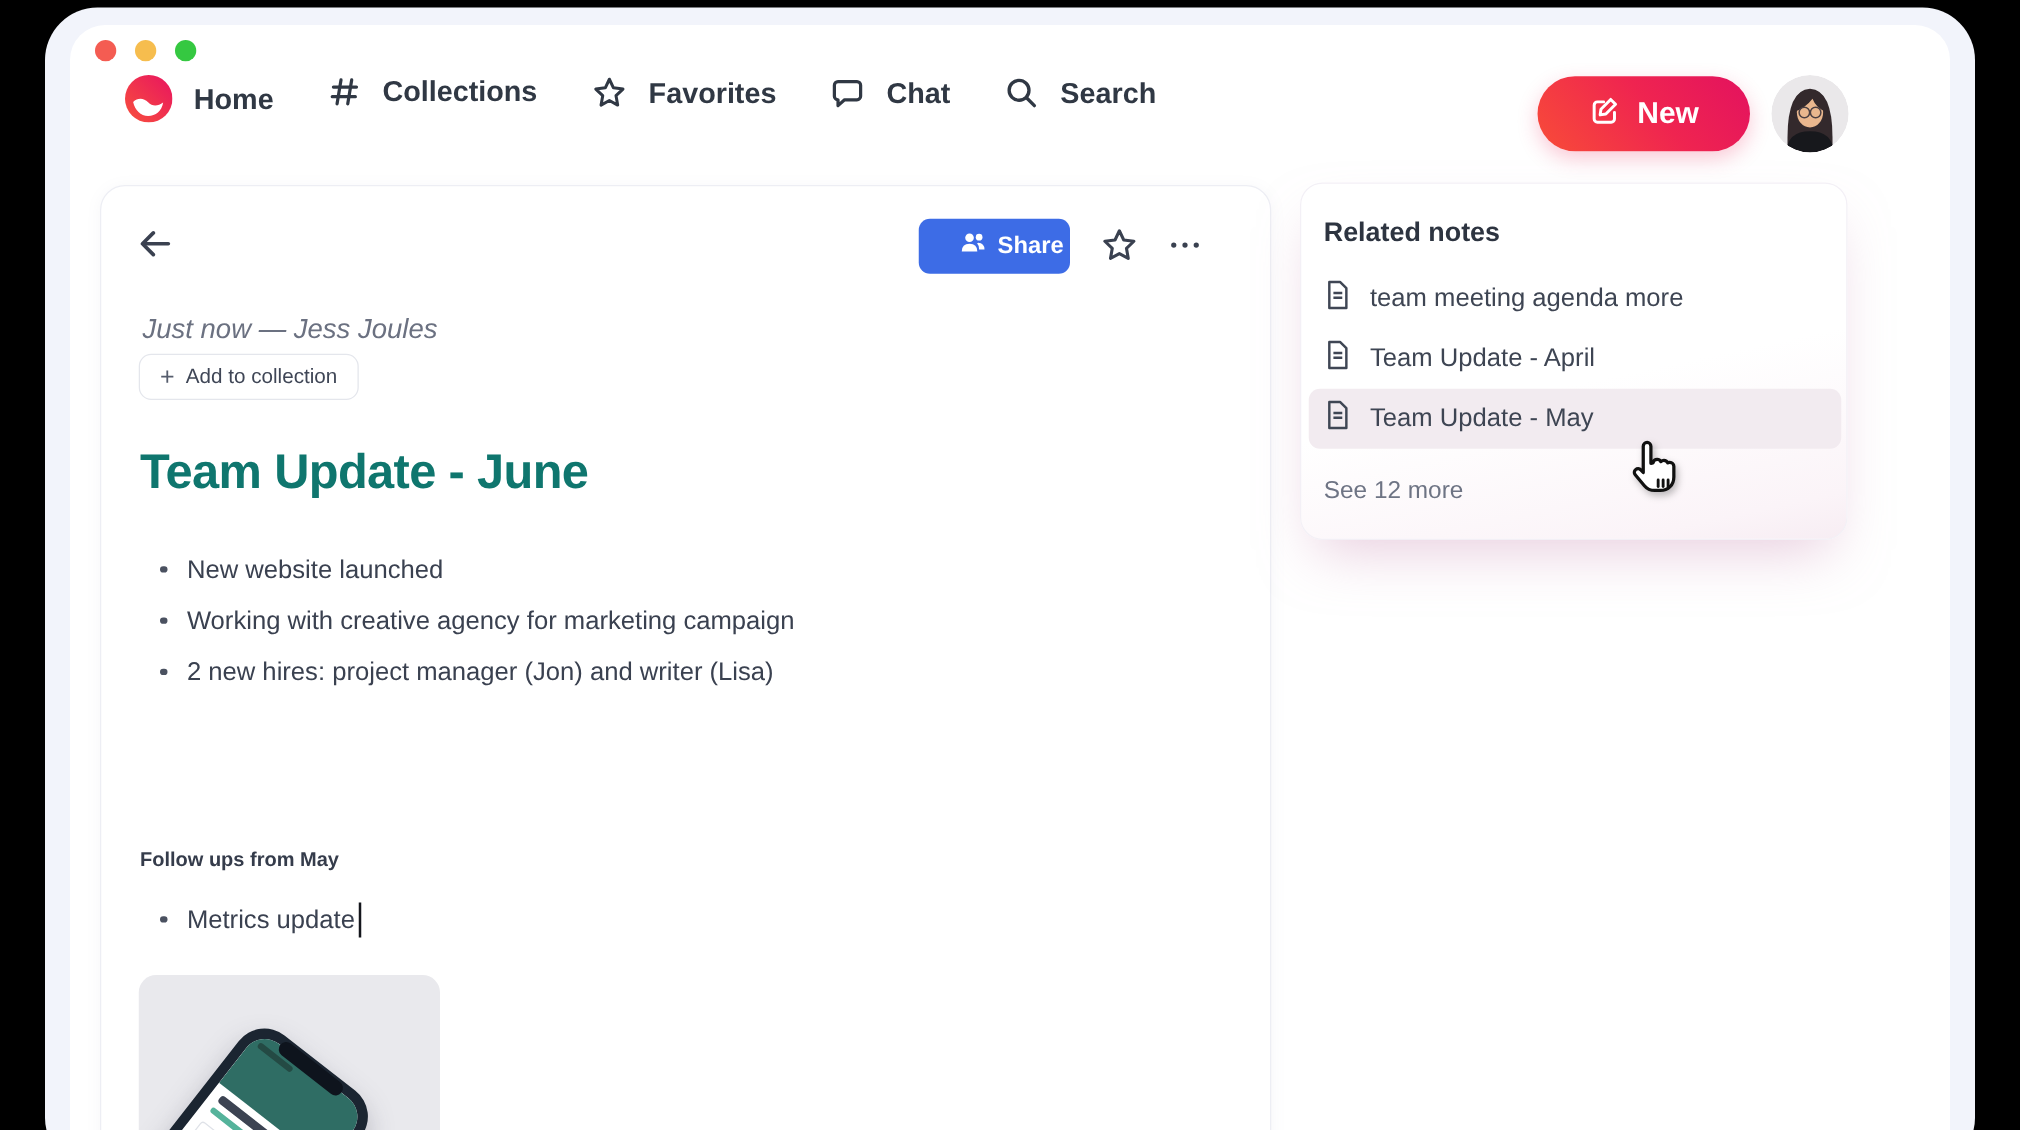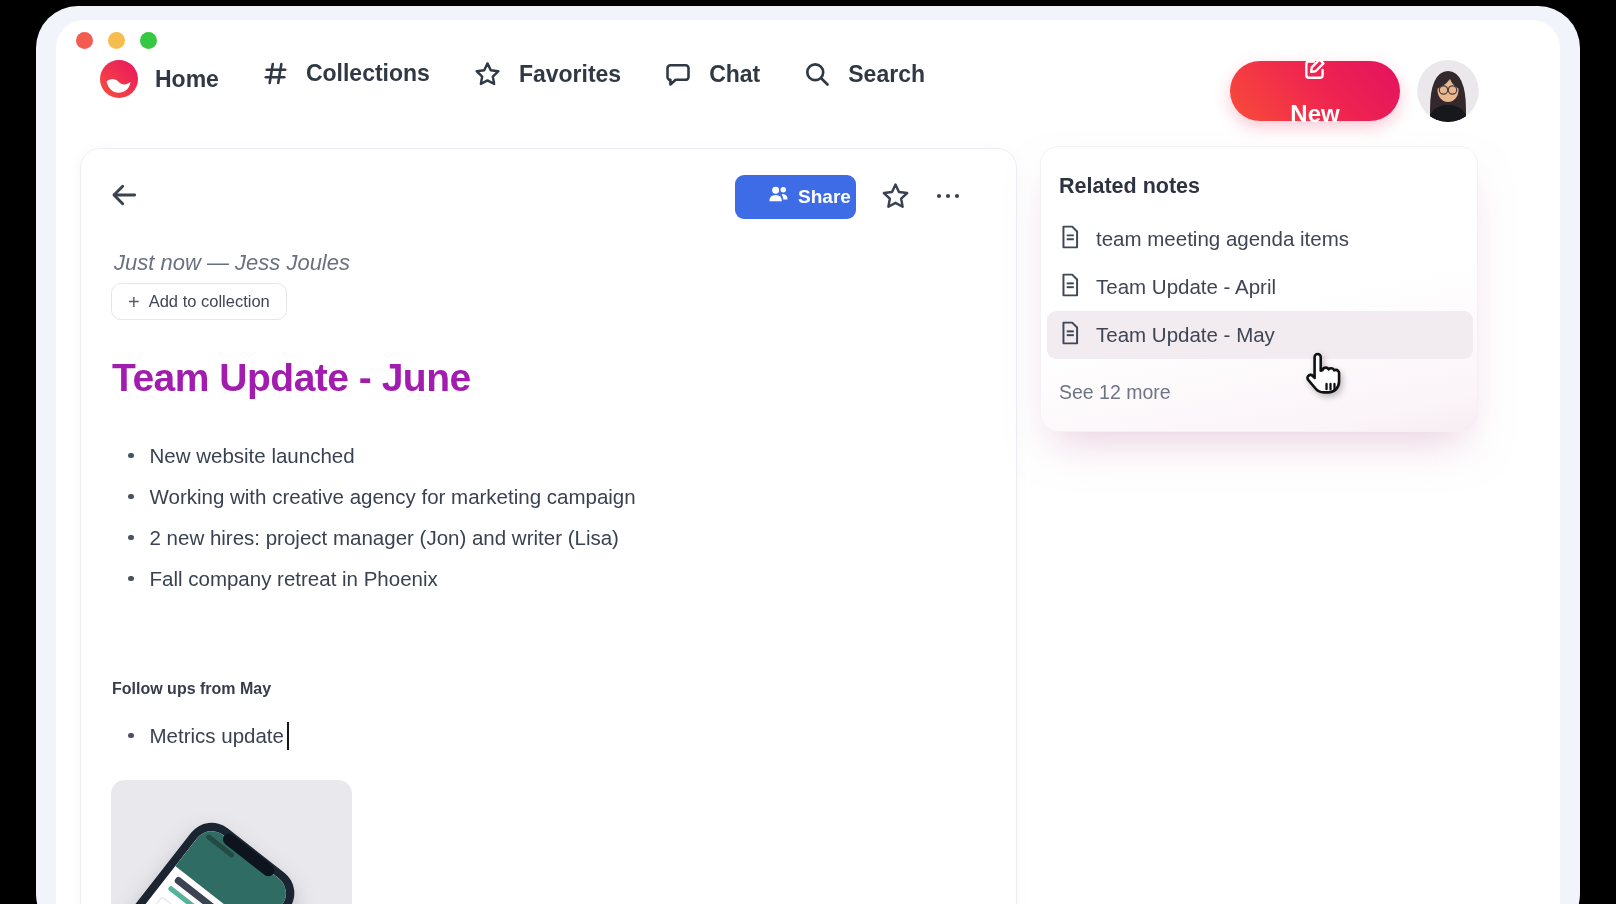--- a/index.html
+++ b/index.html
@@ -21,21 +21,21 @@
 
   
   .navbar { position:absolute; left:44px; top:40px; height:62px; display:flex; align-items:flex-start; gap:43px; }
   .nav-item { display:flex; align-items:center; gap:17px; font-size:23px; font-weight:600; color:#303844; cursor:pointer; }
   .nav-item svg { display:block; }
 
   .new-btn { position:absolute; left:1174px; top:41px; width:170px; height:60px; border:none; cursor:pointer;
     border-radius:31px; background:linear-gradient(50deg, #f84c38 0%, #ef2450 55%, #e3125f 100%);
     display:flex; align-items:center; justify-content:center; gap:13px;
     color:#fff; font-size:24px; font-weight:600; font-family:inherit;
-    box-shadow:0 6px 16px rgba(235,40,90,0.25);flex-direction:column; }
+    box-shadow:0 6px 16px rgba(235,40,90,0.25); }
 
   .avatar { position:absolute; left:1361px; top:40px; width:62px; height:62px; border-radius:50%; overflow:hidden; cursor:pointer; }
 
   
   .note-card { position:absolute; left:24px; top:128px; width:937px; height:800px;
     background:#fff; border:1px solid #edeef4; border-radius:20px;
     box-shadow:0 2px 12px rgba(130,130,160,0.07); }
 
   .back-btn { position:absolute; left:26px; top:30px; width:34px; height:34px; border:none; background:transparent; cursor:pointer; }
 
@@ -46,21 +46,21 @@
   .star-btn { position:absolute; left:798px; top:32px; width:32px; height:32px; border:none; background:transparent; cursor:pointer; }
   .more-btn { position:absolute; left:849px; top:34px; width:36px; height:28px; border:none; background:transparent; cursor:pointer; }
 
   .note-meta { position:absolute; left:33px; top:101px; font-size:22px; color:#6b7181;font-style:italic; }
 
   .collection-btn { position:absolute; left:30px; top:134px; height:37px; padding:0 16px;
     background:#fff; border:1.5px solid #e4e6ec; border-radius:10px; cursor:pointer;
     display:flex; align-items:center; gap:9px; font-size:16.5px; color:#3f4656; font-family:inherit; }
   .collection-btn .plus { font-size:20px; color:#565d6d; font-weight:400; line-height:1; }
 
-  .note-title { position:absolute; left:31px; top:207px; font-size:39px; font-weight:700; color:#a21caf; letter-spacing:-0.5px; }
+  .note-title { position:absolute; left:31px; top:207px; font-size:39px; font-weight:700; color:#0f766e; letter-spacing:-0.5px; }
 
   .bullets { position:absolute; left:31px; top:286px; width:860px; }
   .b-row { display:flex; align-items:center; height:41px; font-size:20.5px; color:#3a4150; }
   .b-row .marker { width:5.5px; height:5.5px; border-radius:50%; background:#4a5160; margin:0 16px 0 16px; flex:none; }
   .b-row.lvl2 .marker { margin-left:58px; }
 
   .section-heading { position:absolute; left:31px; top:531px; font-size:16px; font-weight:700; color:#353c4b; }
   .section-bullets { position:absolute; left:31px; top:566px; width:600px; }
   .caret { display:inline-block; width:2.5px; height:28px; background:#14161c; margin-left:3px; vertical-align:-6px; }
 
@@ -243,24 +243,20 @@
           <span>New website launched</span>
         </div>
         <div class="b-row lvl1">
           <span class="marker"></span>
           <span>Working with creative agency for marketing campaign</span>
         </div>
         <div class="b-row lvl1">
           <span class="marker"></span>
           <span>2 new hires: project manager (Jon) and writer (Lisa)</span>
         </div>
-        <div class="b-row lvl1">
-          <span class="marker"></span>
-          <span>Fall company retreat in Phoenix</span>
-        </div>
       </div>
 
       <h2 class="section-heading">Follow ups from May</h2>
 
       <div class="section-bullets">
         <div class="b-row lvl1">
           <span class="marker"></span>
           <span>Metrics update</span>
           <span class="caret"></span>
         </div>
@@ -286,21 +282,21 @@
 
       <div class="related-list">
         <div class="r-row">
           <span>
             <svg width="22" height="24" viewBox="0 0 20 22" fill="none" stroke="#3f4654" stroke-width="1.8" stroke-linejoin="round">
               <path d="M4 1.5 H12 L16.5 6 V20.5 H4 Z"></path>
               <line x1="7" y1="9.5" x2="13.5" y2="9.5"></line>
                 <line x1="7" y1="13" x2="13.5" y2="13"></line>
             </svg>
           </span>
-          <span>team meeting agenda items</span>
+          <span>team meeting agenda more</span>
         </div>
         <div class="r-row">
           <span>
             <svg width="22" height="24" viewBox="0 0 20 22" fill="none" stroke="#3f4654" stroke-width="1.8" stroke-linejoin="round">
               <path d="M4 1.5 H12 L16.5 6 V20.5 H4 Z"></path>
               <line x1="7" y1="9.5" x2="13.5" y2="9.5"></line>
                 <line x1="7" y1="13" x2="13.5" y2="13"></line>
             </svg>
           </span>
           <span>Team Update - April</span>

